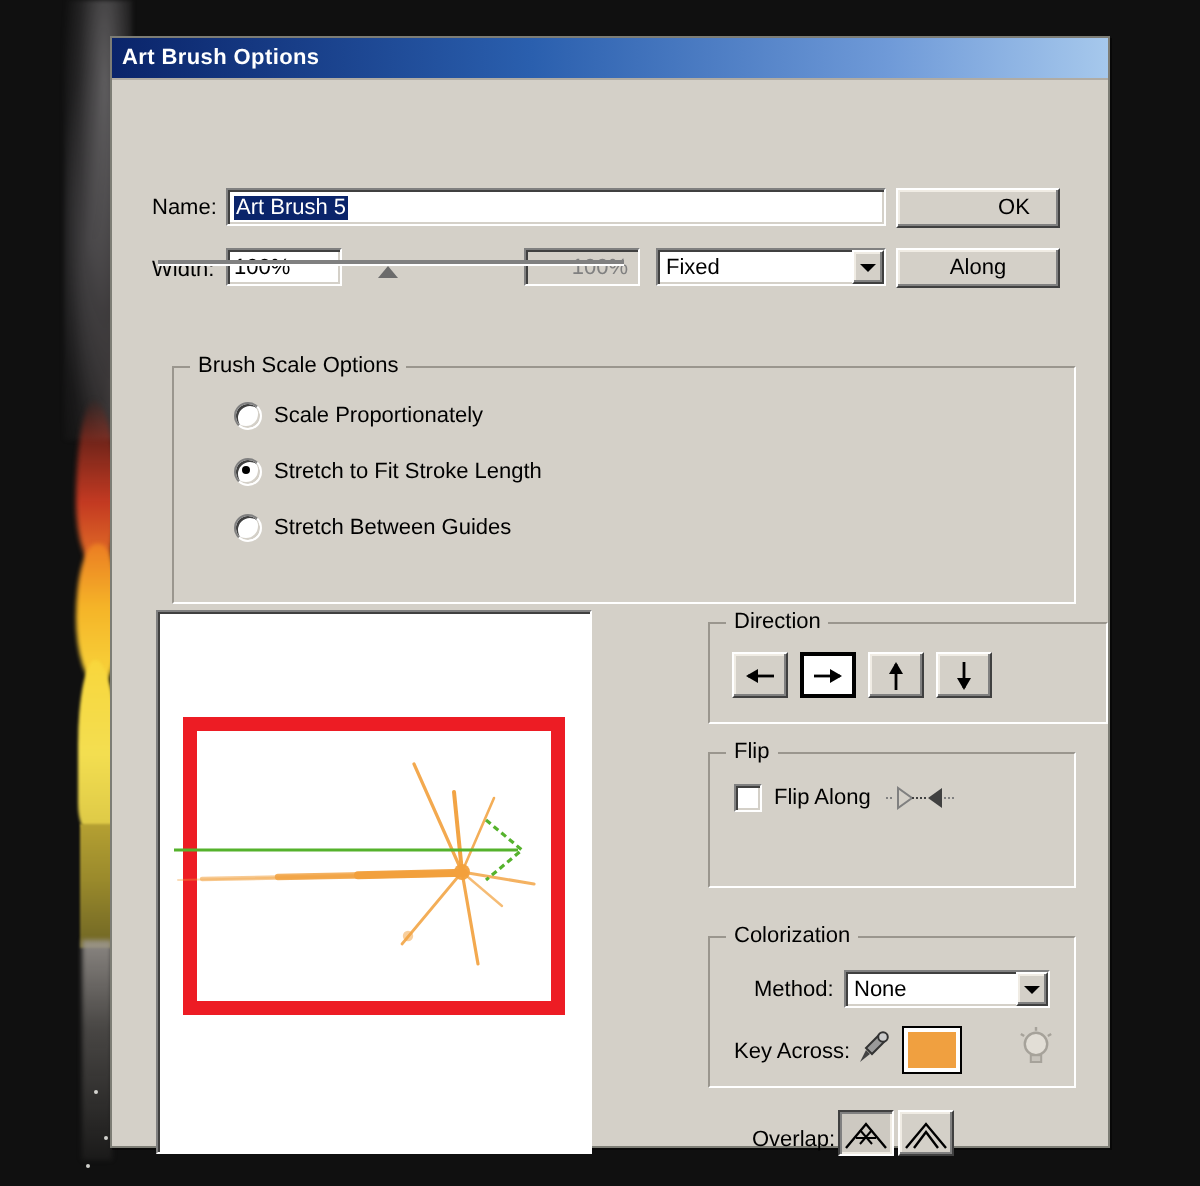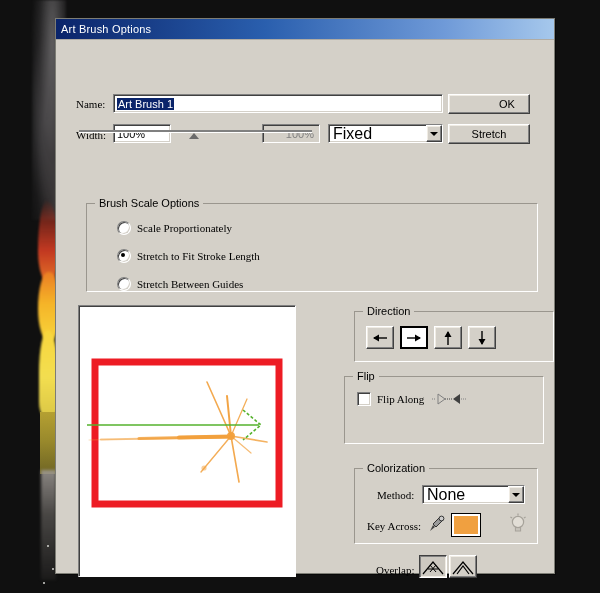--- a/index.html
+++ b/index.html
@@ -77,33 +77,33 @@
   #titlebar {
     height: 20px;
     background: linear-gradient(90deg, #0a246a 0%, #2a5fae 42%, #6f9ad8 78%, #a6c8ec 100%);
     display: flex; align-items: center;
     padding: 0 5px;
     border-bottom: 1px solid #b0aca4;
   }
   #titlebar .title {
     color: #ffffff;
     font-size: 11px;
-    font-weight: normal;
+    font-weight: bold;
     letter-spacing: .2px;
   }
   #dialog-body {
     position: relative;
     width: 100%;
     height: 533px;
     background: #d4d0c8;
   }
 
   .lbl {
     font-size: 11px; color: #000;
-    font-family: Liberation Serif, serif;
+    font-family: Liberation Sans, sans-serif;
     text-align: right;
   }
 
   
   .textfield {
     background: #ffffff;
     border: 1px solid;
     border-color: #808080 #ffffff #ffffff #808080;
     box-shadow: inset 1px 1px 0 #404040, inset -1px -1px 0 #d4d0c8;
     font-size: 11px;
@@ -197,21 +197,21 @@
   }
 
   
   .combo {
     display: flex; align-items: center;
     background: #ffffff;
     border: 1px solid;
     border-color: #808080 #ffffff #ffffff #808080;
     box-shadow: inset 1px 1px 0 #404040, inset -1px -1px 0 #d4d0c8;
     box-sizing: border-box;
-    font-size: 16px;
+    font-size: 11px;
   }
   .combo .combo-text { flex: 1; padding-left: 4px; color: #000; }
   .combo .combo-arrow {
     width: 16px; height: 100%;
     background: #d4d0c8;
     border: 1px solid;
     border-color: #ffffff #404040 #404040 #ffffff;
     box-shadow: inset -1px -1px 0 #808080, inset 1px 1px 0 #f0ece4;
     display: flex; align-items: center; justify-content: center;
     box-sizing: border-box;
@@ -277,48 +277,48 @@
   <div id="dialog">
 
     <div id="titlebar">
       <span class="title">Art Brush Options</span>
     </div>
 
     <div id="dialog-body">
 
       <span class="lbl" style="position:absolute; left:20px; top:58px;">Name:</span>
       <div class="textfield" style="position:absolute; left:57px; top:54px; width:330px; height:19px;">
-        <span class="sel-text">Art Brush 1</span>
+        <span class="sel-text">Art Brush 5</span>
       </div>
 
       <div class="btn3d" style="position:absolute; left:392px; top:54px; width:82px; height:20px;padding-left:36px;">
         <span>OK</span>
       </div>
       <div class="btn3d" style="position:absolute; left:392px; top:84px; width:82px; height:20px;">
-        <span>Stretch</span>
+        <span>Along</span>
       </div>
 
       <span class="lbl" style="position:absolute; left:20px; top:89px;">Width:</span>
       <div class="textfield" style="position:absolute; left:57px; top:84px; width:58px; height:19px;">
         <span>100%</span>
       </div>
       <div class="textfield disabled" style="position:absolute; left:206px; top:84px; width:58px; height:19px; justify-content:flex-end; padding-right:5px;">
         <span>100%</span>
       </div>
       <div class="combo" style="position:absolute; left:272px; top:84px; width:115px; height:19px;">
         <span class="combo-text">Fixed</span>
         <span class="combo-arrow">
             <i class="tri-down"></i>
           </span>
       </div>
 
       <div id="width-slider-track"></div>
       <div id="width-slider-thumb"></div>
 
-      <div class="group" style="left:30px; top:143px; width:452px; height:89px;margin-top:20px;">
+      <div class="group" style="left:30px; top:143px; width:452px; height:119px;">
         <span class="inner-border"></span>
         <span class="group-title">Brush Scale Options</span>
 
         <div class="radio-row" style="position:absolute; left:30px; top:45px;">
           <span class="radio checked"></span>
           <span class="lbl">Stretch to Fit Stroke Length</span>
         </div>
 
         <div class="radio-row" style="position:absolute; left:30px; top:17px;">
           <span class="radio"></span>
@@ -382,21 +382,21 @@
           </svg>
         </div>
         <div class="btn3d" style="position:absolute; left:113px; top:14px; width:28px; height:23px;">
           <svg class="arrow-svg" width="12" height="16" viewBox="0 0 12 16">
             <line x1="6" y1="1" x2="6" y2="14" stroke="#000" stroke-width="1.4"></line>
             <polygon points="6,15 2.5,9 9.5,9" fill="#000"></polygon>
           </svg>
         </div>
       </div>
 
-      <div class="group" style="left:288px; top:336px; width:200px; height:68px;">
+      <div class="group" style="left:298px; top:336px; width:184px; height:68px;">
         <span class="inner-border"></span>
         <span class="group-title">Flip</span>
 
         <div class="radio-row" style="position:absolute; left:12px; top:15px;">
           <span class="cbox"></span>
           <span class="lbl">Flip Along</span>
           <svg width="34" height="14" viewBox="0 0 34 14" style="margin-left:8px;">
             <line x1="0" y1="7" x2="4" y2="7" stroke="#808080" stroke-width="1" stroke-dasharray="1 1"></line>
             <polygon points="6,2 6,12 13,7" fill="none" stroke="#808080" stroke-width="1"></polygon>
             <line x1="13" y1="7" x2="21" y2="7" stroke="#404040" stroke-width="1" stroke-dasharray="1 1"></line>

